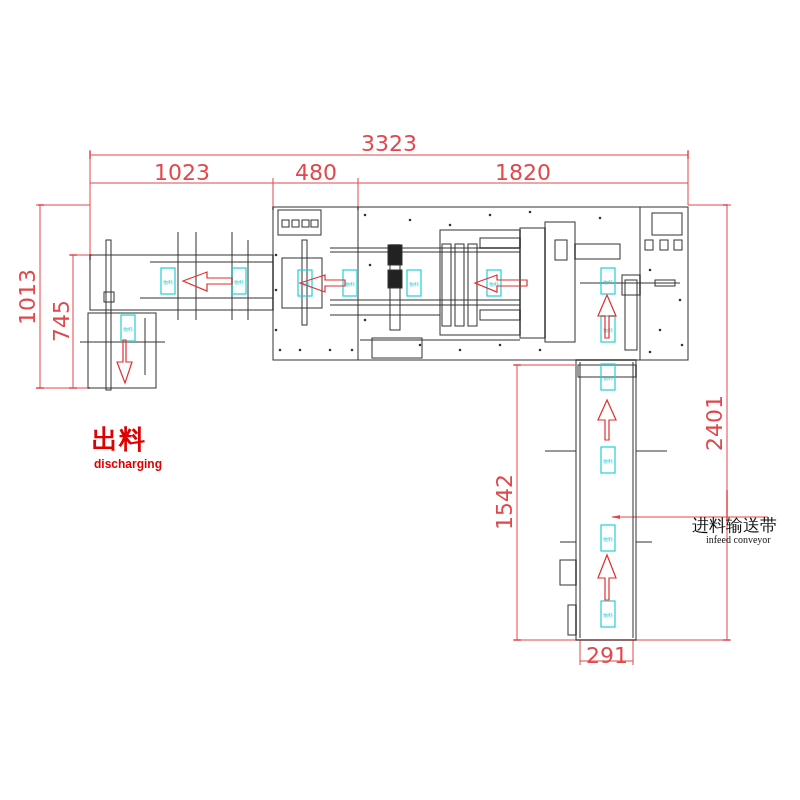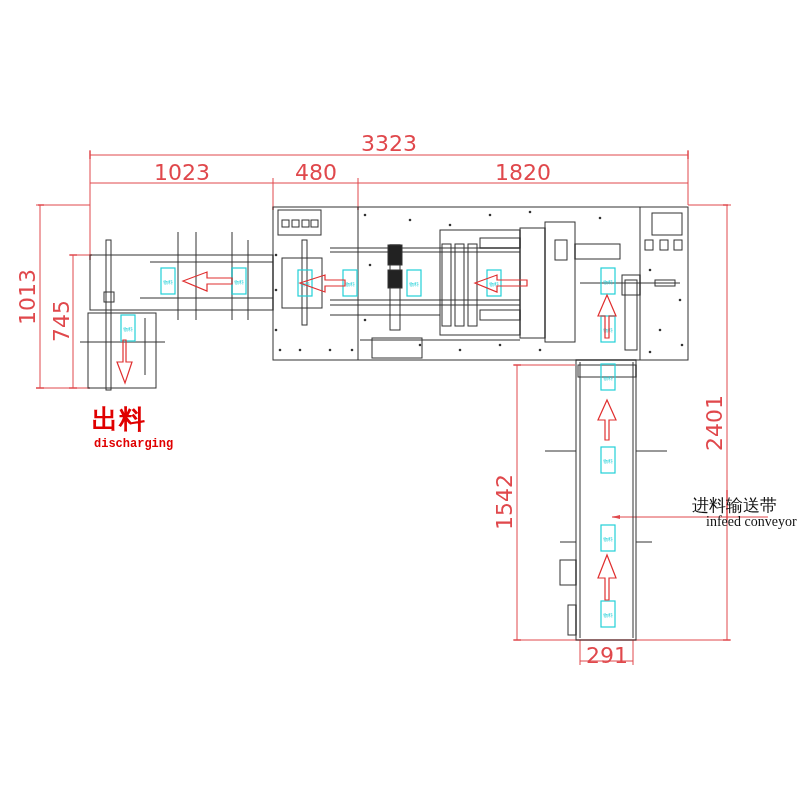--- a/index.html
+++ b/index.html
@@ -1,23 +1,23 @@
 <!DOCTYPE html>
 <html><head>
 <meta charset="utf-8">
 <style>
   html,body{margin:0;padding:0;background:#fff;}
   body{width:800px;height:800px;position:relative;overflow:hidden;font-family:"Liberation Sans",sans-serif;}
   svg{position:absolute;left:0;top:0;}
   .dim{fill:#e0484c;font-family:"DejaVu Sans",sans-serif;font-weight:normal;}
-  .lbl{position:absolute;}
+  .lbl{position:absolute;margin-top:20px;}
   #dis-cn{left:92px;top:402px;color:#e00000;font-size:26px;font-weight:bold;letter-spacing:1px;font-family:"DejaVu Sans",sans-serif;}
-  #dis-en{left:94px;top:437px;color:#e00000;font-size:12px;font-weight:bold;font-family:Liberation Mono, monospace;}
+  #dis-en{left:94px;top:437px;color:#e00000;font-size:12px;font-weight:bold;font-family:Liberation Sans, sans-serif;}
   #inf-cn{left:692px;top:494px;color:#111;font-size:17px;font-family:"DejaVu Serif",serif;}
-  #inf-en{left:706px;top:514px;color:#111;font-size:14px;font-family:"Liberation Serif",serif;}
+  #inf-en{left:706px;top:514px;color:#111;font-size:10px;font-family:"Liberation Serif",serif;}
 </style>
 </head>
 <body>
 
 <svg width="800" height="800" viewBox="0 0 800 800">
 
   <g stroke="#e0484c" stroke-width="1" fill="none">
 
     <line x1="90" y1="155" x2="688" y2="155"></line>
 

